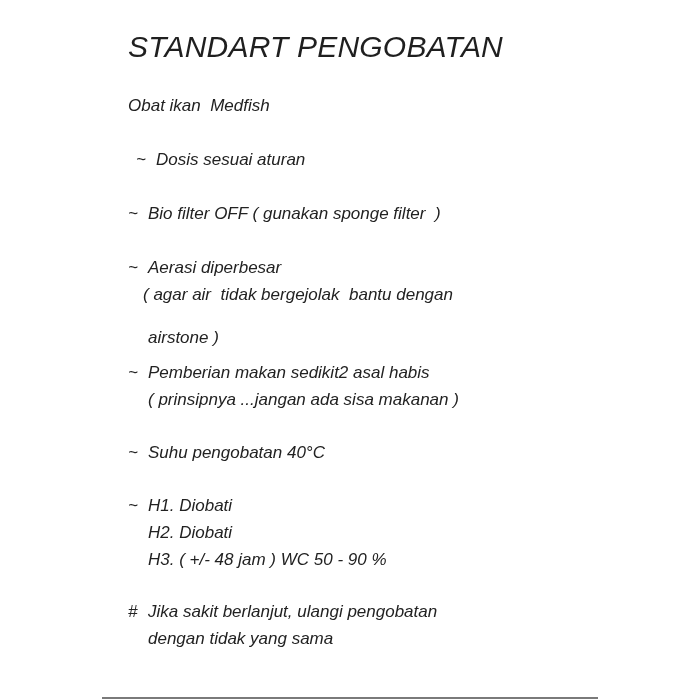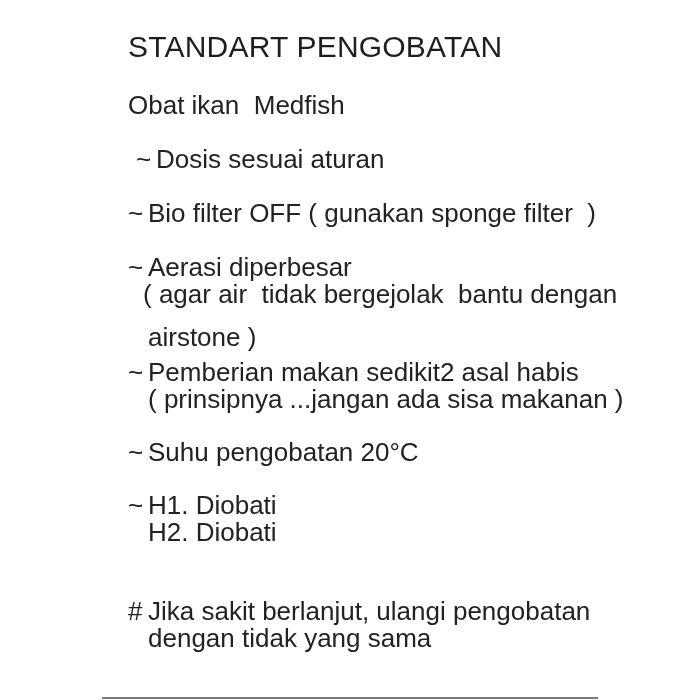--- a/index.html
+++ b/index.html
@@ -14,35 +14,36 @@
       overflow: hidden;
       font-family: "Liberation Sans", "DejaVu Sans", sans-serif;
       color: #222222;
     }
     .doc {
       position: absolute;
       left: 0;
       top: 0;
       width: 700px;
       height: 700px;
+      font-style: italic;
     }
     .title {
       position: absolute;
       left: 128px;
       top: 30px;
       font-size: 30px;
       letter-spacing: 0.2px;
       color: #1f1f1f;
       white-space: nowrap;
       font-weight: normal;
     }
     .line {
       position: absolute;
       left: 128px;
-      font-size: 26px;
+      font-size: 17px;
       line-height: 27px;
       white-space: pre;
       color: #222222;
     }
     .bullet {
       display: inline-block;
       width: 20px;
     }
     .indent {
       padding-left: 20px;
@@ -72,22 +73,23 @@
 
   <div class="line" style="top:200px;"><span class="bullet">~</span><span>Bio filter OFF ( gunakan sponge filter  )</span></div>
 
   <div class="line" style="top:254px;"><span class="bullet">~</span><span>Aerasi diperbesar</span></div>
   <div class="line indent-small" style="top:281px;">( agar air  tidak bergejolak  bantu dengan</div>
   <div class="line indent" style="top:324px;">airstone )</div>
 
   <div class="line" style="top:359px;"><span class="bullet">~</span><span>Pemberian makan sedikit2 asal habis</span></div>
   <div class="line indent" style="top:386px;">( prinsipnya ...jangan ada sisa makanan )</div>
 
-  <div class="line" style="top:439px;"><span class="bullet">~</span><span>Suhu pengobatan 20°C</span></div>
+  <div class="line" style="top:439px;"><span class="bullet">~</span><span>Suhu pengobatan 40°C</span></div>
 
   <div class="line" style="top:492px;"><span class="bullet">~</span><span>H1. Diobati</span></div>
   <div class="line indent" style="top:519px;">H2. Diobati</div>
+  <div class="line indent" style="top:546px;">H3. ( +/- 48 jam ) WC 50 - 90 %</div>
 
   <div class="line" style="top:598px;"><span class="bullet" style="width:20px;">#</span><span>Jika sakit berlanjut, ulangi pengobatan</span></div>
   <div class="line indent" style="top:625px;">dengan tidak yang sama</div>
 
   <div class="rule"></div>
 </div>
 
 </body></html>

